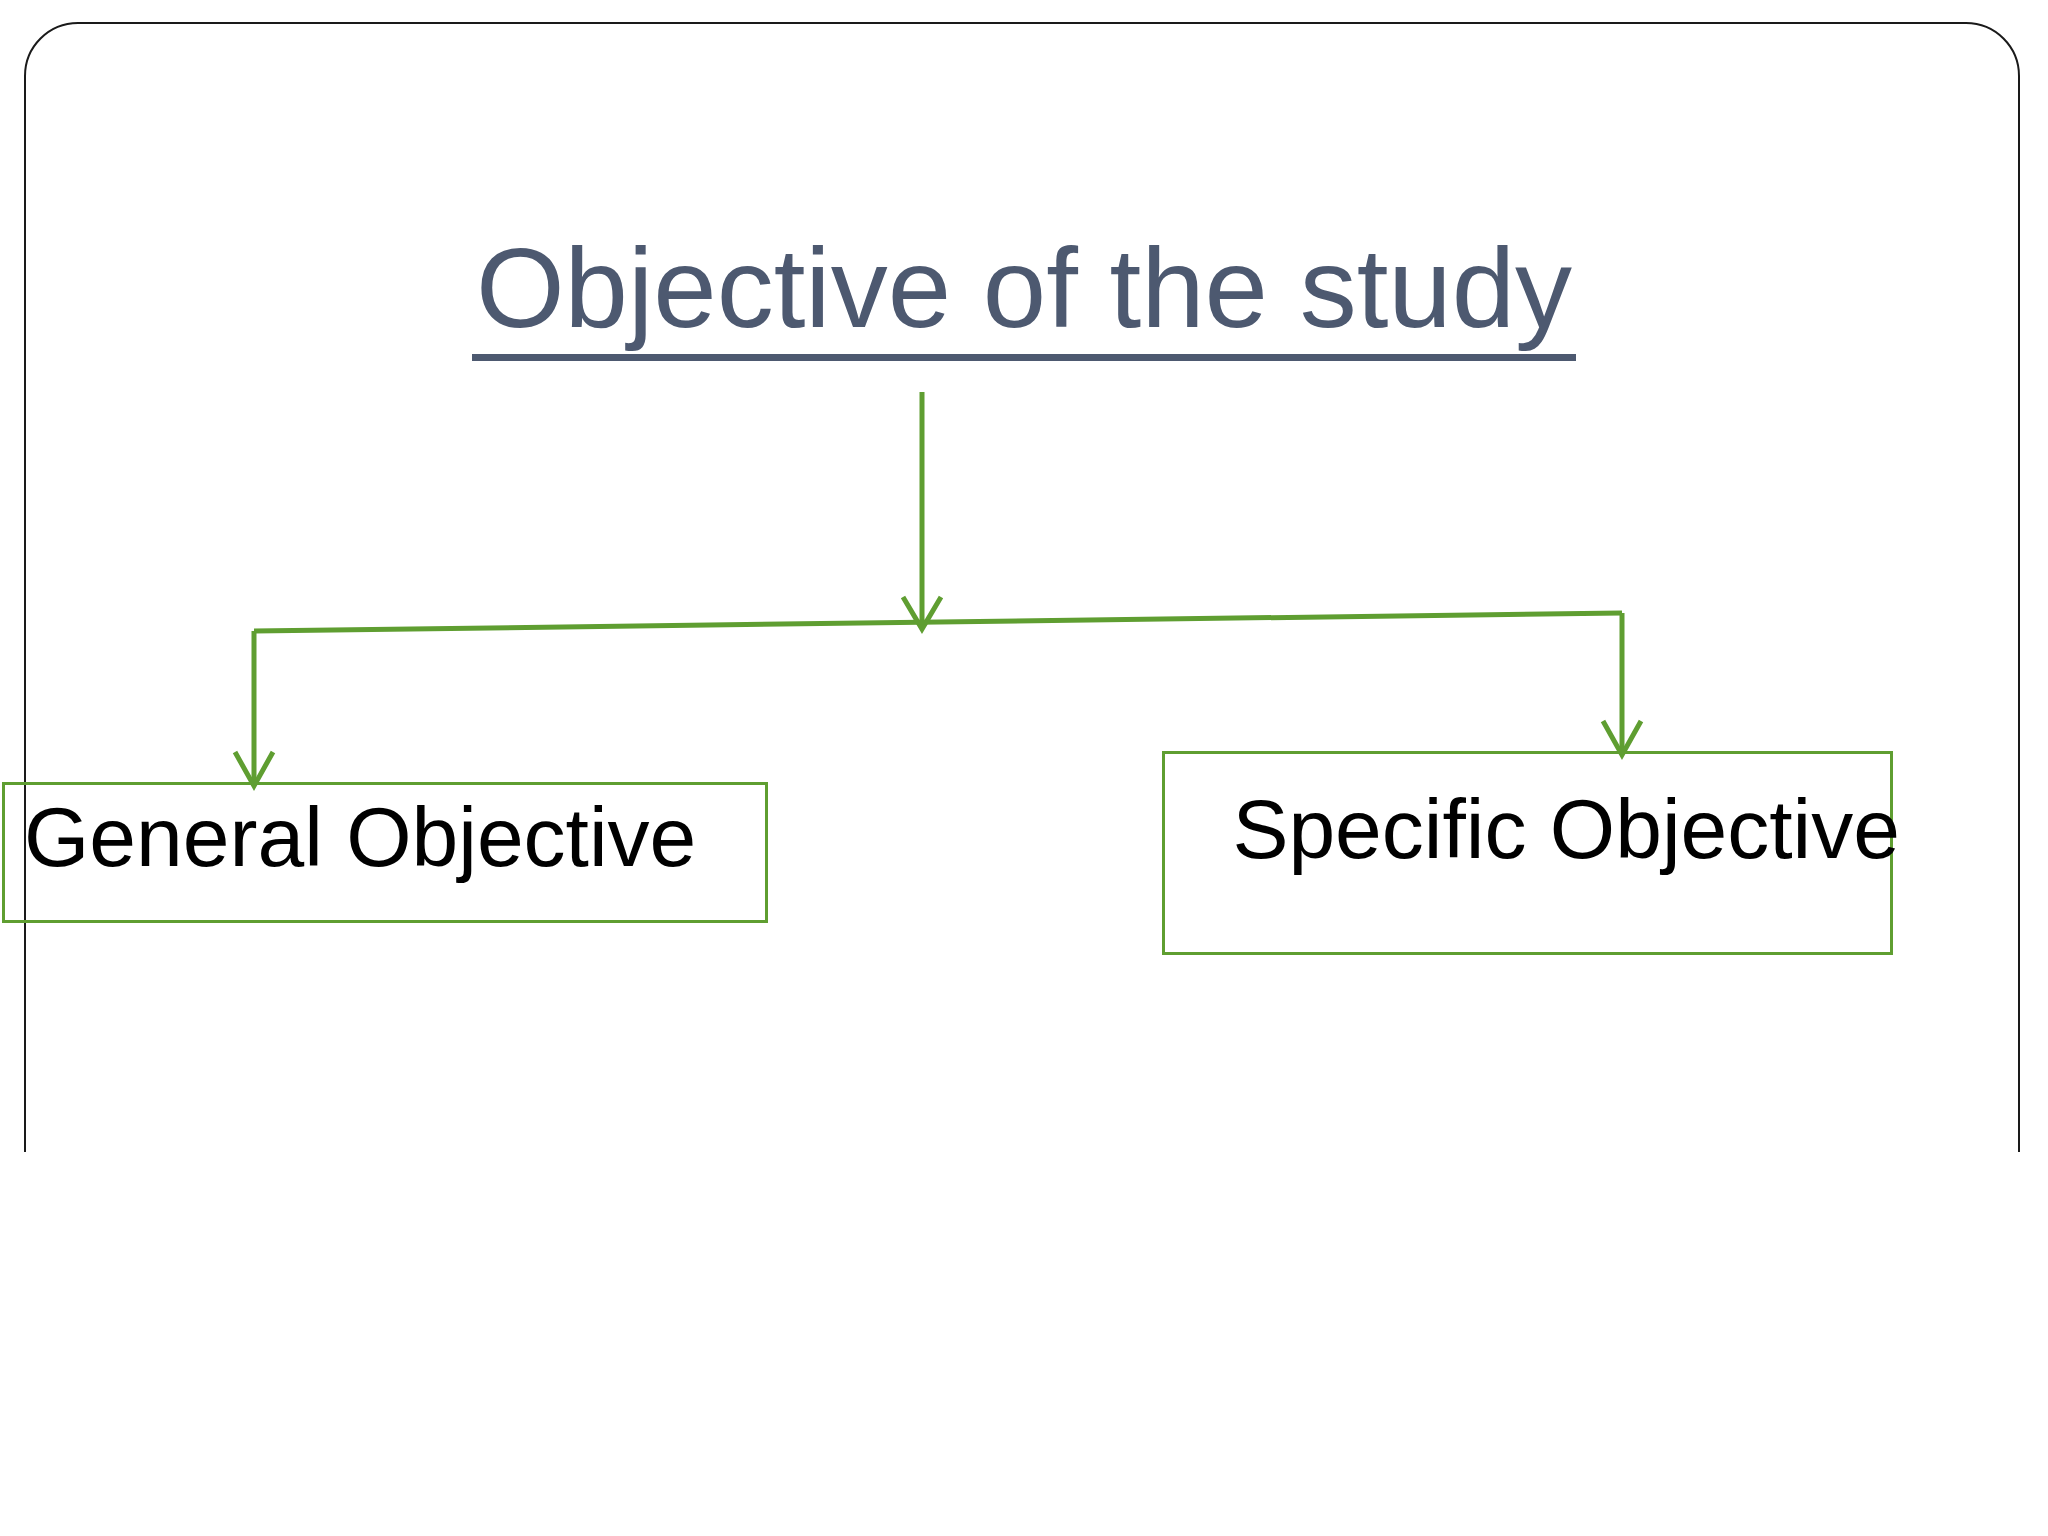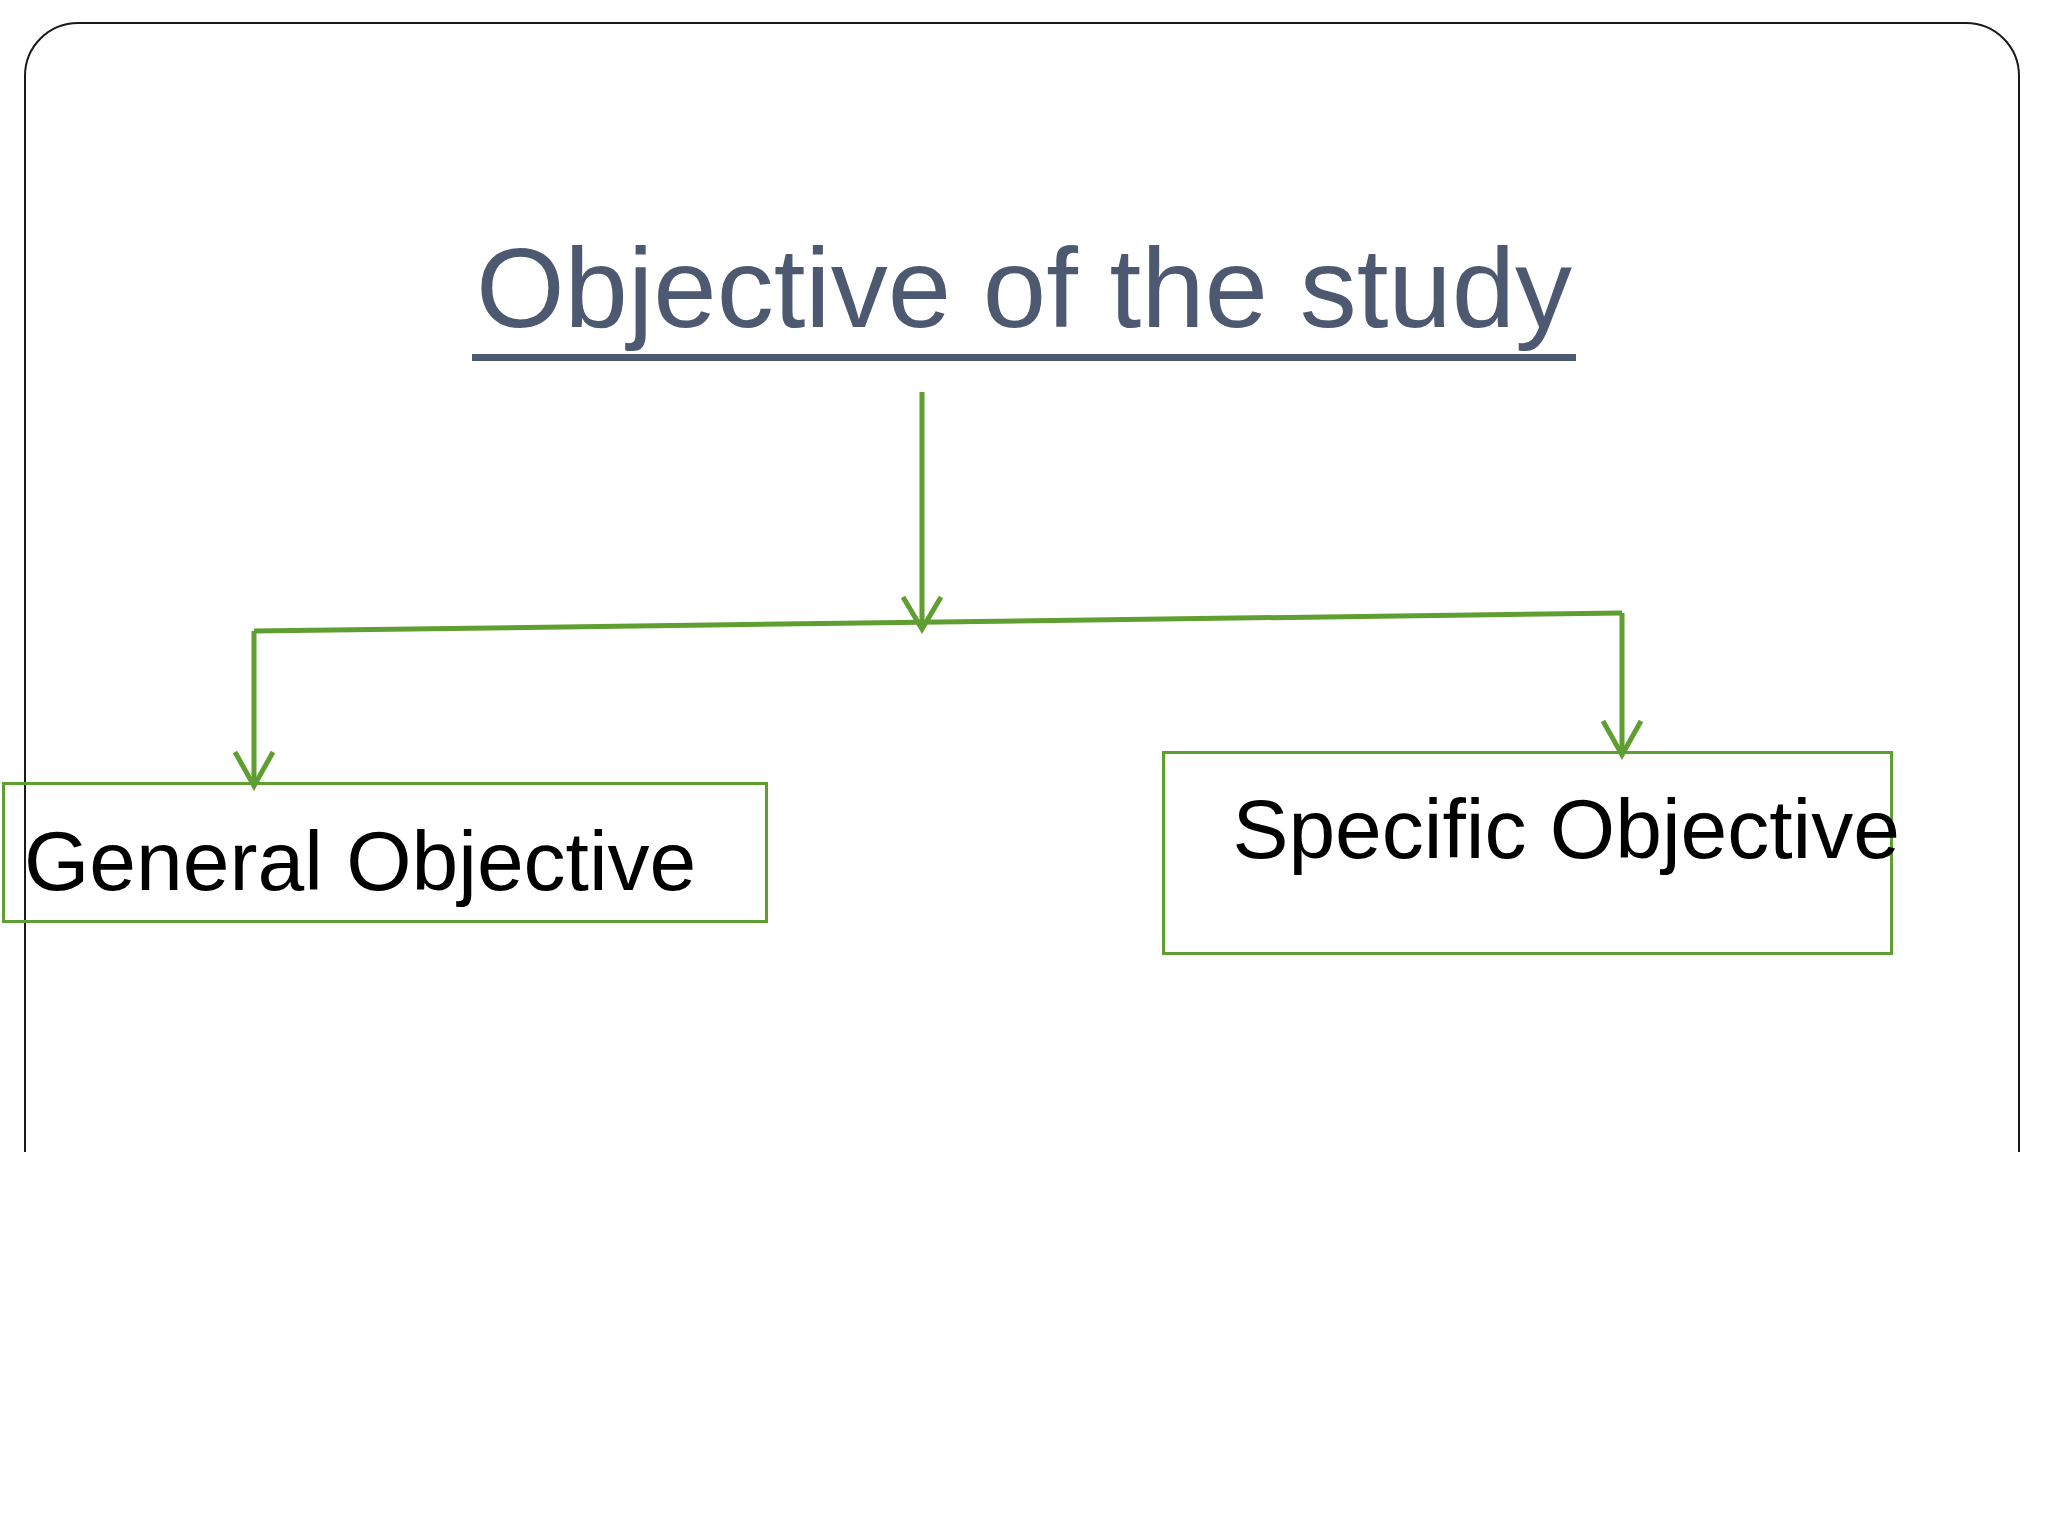--- a/index.html
+++ b/index.html
@@ -83,21 +83,21 @@
 
   
   #node-general {
     left: 2px;
     top: 782px;
     width: 766px;
     height: 141px;
   }
   #label-general {
     left: 24px;
-    top: 804px;
+    top: 780px;
     width: 900px;
     text-align: left;
   }
 
   
   #node-specific {
     left: 1162px;
     top: 751px;
     width: 731px;
     height: 204px;

